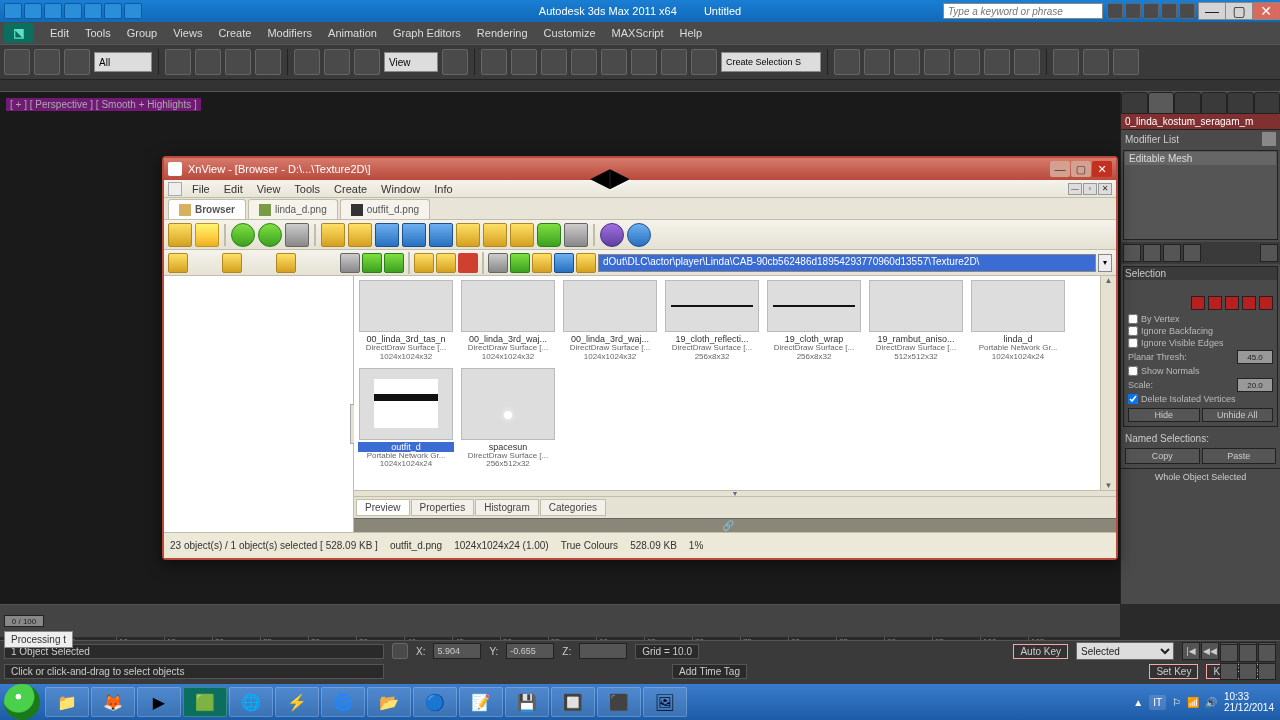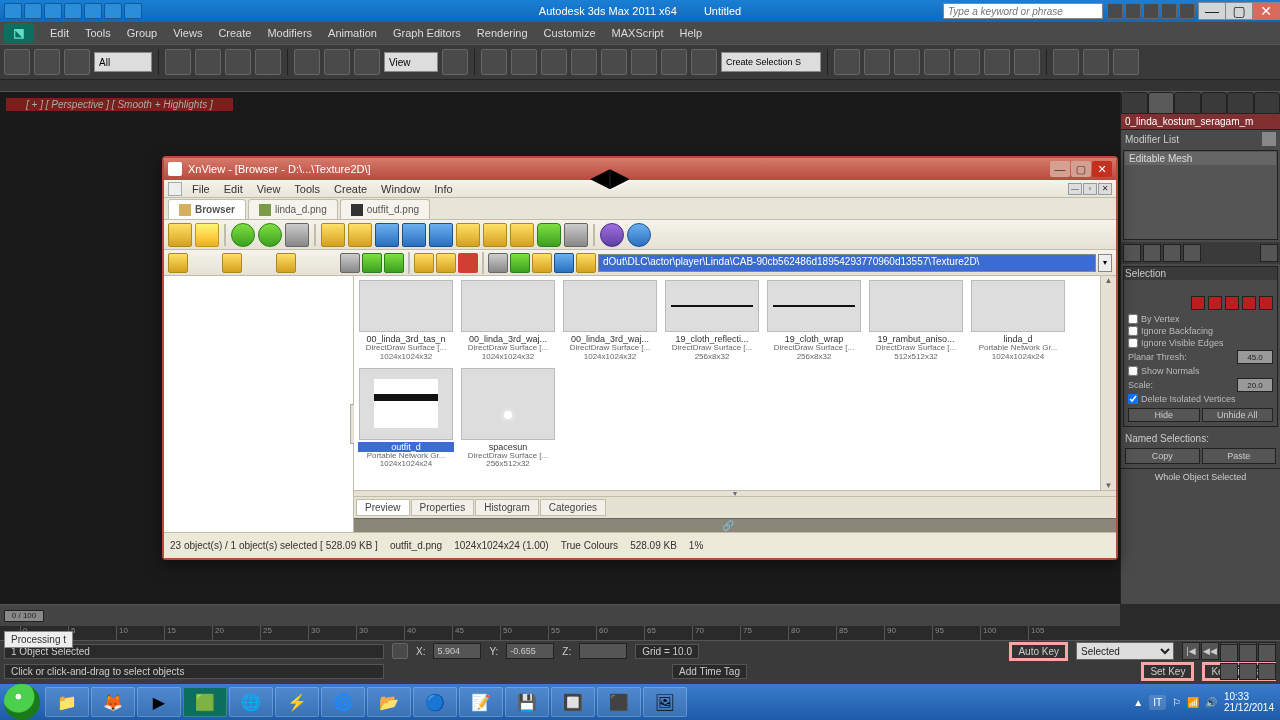--- a/index.html
+++ b/index.html
@@ -26,21 +26,21 @@
 
 
 .max-toolbar { height: 36px; background: #3a3a3a; border-top: 1px solid #555; border-bottom: 1px solid #222; display: flex; align-items: center; padding: 0 4px; gap: 4px; }
 .tool-btn { width: 26px; height: 26px; background: #4a4a4a; border: 1px solid #666; border-radius: 2px; }
 .tool-combo { height: 20px; background: #ddd; border: 1px solid #888; font-size: 10px; padding: 0 4px; display:flex;align-items:center; }
 .tool-divider { width: 1px; height: 26px; background: #222; margin: 0 2px; }
 .ribbon-strip { height: 12px; background: #333; border-bottom: 1px solid #555; }
 
 
 .viewport-area { position: absolute; left: 0; right: 160px; top: 92px; bottom: 80px; background: #1a1a1a; }
-.viewport-label { position:absolute; left:6px; top:6px; color:#aaa; font-size:10px; background:#7f1d1d; padding:1px 20px;font-style:italic; }
+.viewport-label { position:absolute; left:6px; top:6px; color:#aaa; font-size:10px; background:#701a75; padding:1px 4px; }
 
 
 .command-panel { position: absolute; right: 0; top: 92px; width: 160px; bottom: 80px; background: #4a4a4a; border-left: 1px solid #222; font-size: 10px; color: #ccc; }
 .cmd-tabs { display: flex; height: 22px; }
 .cmd-tabs span { flex: 1; background: #3a3a3a; border: 1px solid #222; border-radius: 3px 3px 0 0; }
 .cmd-tabs span.active { background: #5a5a5a; }
 .cmd-obj-name { padding: 2px 4px; background: #803030; color: #fff; border-bottom: 1px solid #222; }
 .cmd-modlist { padding: 2px 4px; display:flex; align-items:center; justify-content:space-between; }
 .cmd-modlist .arrow { width:14px; height:14px; background:#888; }
 .cmd-stack { background: #555; height: 90px; margin: 2px; border: 1px solid #222; }
@@ -57,32 +57,32 @@
 .chk-row .spinner { width:36px; height:14px; background:#999; border:1px solid #222; margin-left:auto; display:flex;align-items:center;justify-content:center;font-size:8px;color:#222;}
 .chk-btn-row { display:flex; gap:2px; margin-top:4px; }
 .chk-btn-row button { flex:1; font-size:9px; height:14px; background:#555;color:#ccc;border:1px solid #222; }
 .ns-label { padding: 4px; font-size:10px; }
 .ns-btns { display:flex; gap:2px; padding: 0 4px 4px; }
 .ns-btns button { flex:1; font-size:9px; height:16px; background:#555;color:#ccc;border:1px solid #222; }
 .whole-sel { text-align:center; font-size:9px; padding:3px; border-top:1px solid #222; }
 
 
 .max-timeline { position:absolute; left:0; right:160px; bottom:44px; height:36px; background:#3a3a3a; border-top:1px solid #555; }
-.time-slider { height:21px; background:#444; display:flex; align-items:center; padding:0 4px; }
+.time-slider { height:32px; background:#444; display:flex; align-items:center; padding:0 4px; }
 .slider-thumb { width:40px; height:12px; background:#888; border:1px solid #222; font-size:8px;display:flex;align-items:center;justify-content:center;color:#222; }
 .time-ruler { height:20px; background:#2a2a2a; position:relative; }
 .tick { position:absolute; top:0; font-size:8px; color:#888; border-left:1px solid #555; height:100%; padding-left:2px;}
 
 
 .max-status { position:absolute; left:0; right:0; bottom:0; height:44px; background:#3a3a3a; border-top:1px solid #555; font-size:10px; color:#ccc; }
 .status-row1 { height:20px; display:flex; align-items:center; padding:0 4px; gap:8px; }
 .status-row2 { height:20px; display:flex; align-items:center; padding:0 4px; gap:8px; }
 .status-field { background:#2a2a2a; padding:1px 6px; border:1px solid #555; }
 .coord-input { width:48px; height:16px; background:#555; border:1px solid #222; color:#ccc; font-size:9px; display:flex;align-items:center;padding:0 3px;}
-.auto-key { background:#333; padding:1px 6px; border:3px solid #fca5a5; }
+.auto-key { background:#333; padding:1px 6px; border:1px solid #fca5a5; }
 .play-controls { display:flex; gap:1px; }
 .play-controls span { width:18px;height:18px;background:#555;border:1px solid #222;display:flex;align-items:center;justify-content:center;color:#ccc;font-size:9px; }
 .nav-cube { position:absolute; right:4px; bottom:4px; width:56px;height:36px; display:grid; grid-template-columns:repeat(3,1fr);grid-template-rows:repeat(2,1fr);gap:1px;}
 .nav-cube span { background:#555;border:1px solid #222; }
 
 
 .xnview { position: absolute; left: 162px; top: 156px; width: 956px; height: 404px; background: #ece9d8; border: 2px solid #b84a3c; border-radius: 4px; box-shadow: 0 4px 16px rgba(0,0,0,0.5); display:flex; flex-direction:column; }
 .xn-titlebar { height: 22px; background: linear-gradient(#d67a6c,#b84a3c); border-radius: 2px 2px 0 0; display:flex; align-items:center; padding:0 4px; color:#fff; font-size:11px; gap:6px;}
 .xn-titlebar .xn-icon { width:14px;height:14px;background:#fff;border-radius:2px; }
 .xn-titlebar .xn-win { margin-left:auto; display:flex; gap:1px; }

